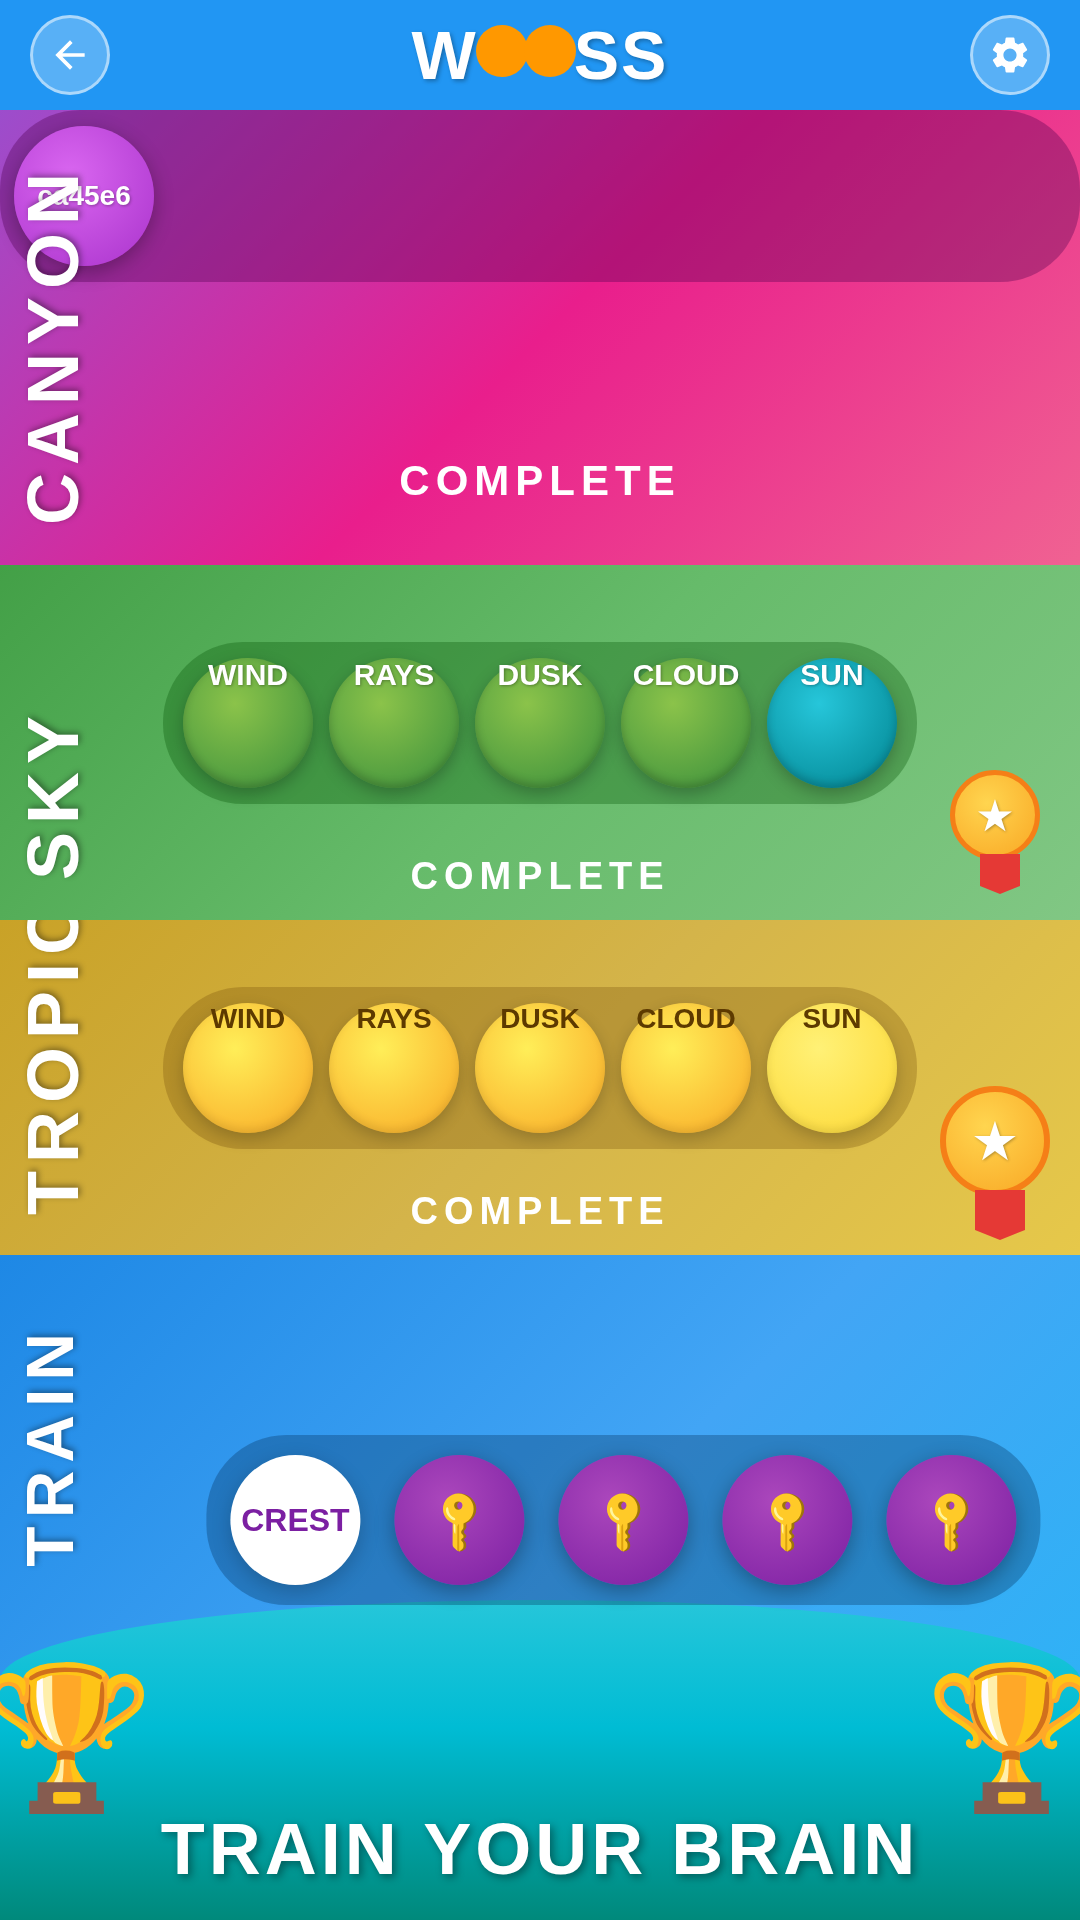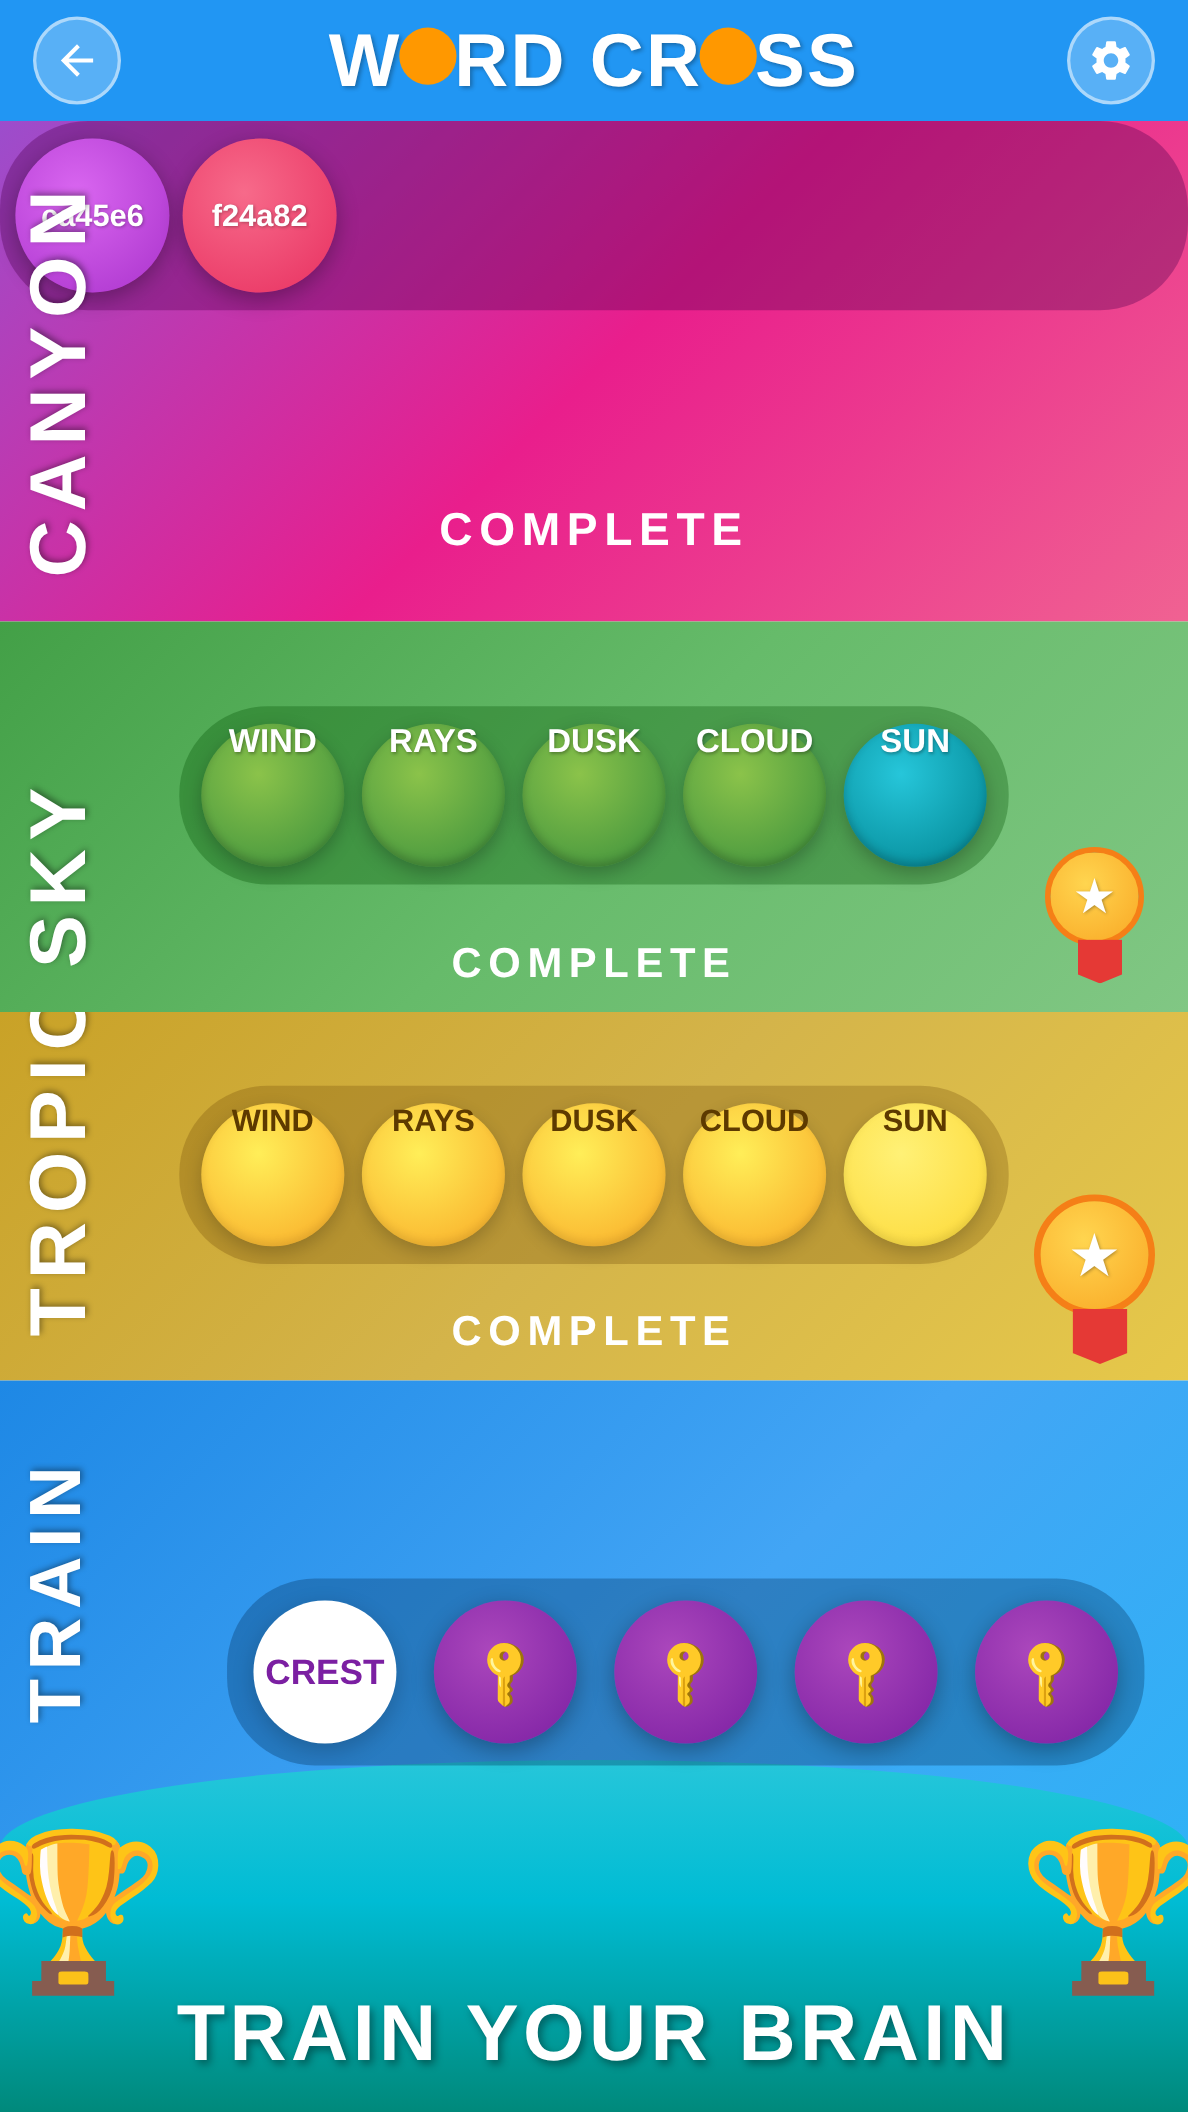--- a/index.html
+++ b/index.html
@@ -314,39 +314,35 @@
 
 <div class="header">
   <div class="header-btn">
     <svg viewBox="0 0 24 24">
         <path d="M20 11H7.83l5.59-5.59L12 4l-8 8 8 8 1.41-1.41L7.83 13H20v-2z"></path>
       </svg>
   </div>
   <div class="header-title">
     <span>W</span>
     <span class="title-o"></span>
-    <span>RD CR</span>
     <span class="title-o"></span>
     <span>SS</span>
   </div>
   <div class="header-btn">
     <svg viewBox="0 0 24 24">
         <path d="M19.14,12.94c0.04-0.3,0.06-0.61,0.06-0.94c0-0.32-0.02-0.64-0.07-0.94l2.03-1.58c0.18-0.14,0.23-0.41,0.12-0.61 l-1.92-3.32c-0.12-0.22-0.37-0.29-0.59-0.22l-2.39,0.96c-0.5-0.38-1.03-0.7-1.62-0.94L14.4,2.81c-0.04-0.24-0.24-0.41-0.48-0.41 h-3.84c-0.24,0-0.43,0.17-0.47,0.41L9.25,5.35C8.66,5.59,8.12,5.92,7.63,6.29L5.24,5.33c-0.22-0.08-0.47,0-0.59,0.22L2.74,8.87 C2.62,9.08,2.66,9.34,2.86,9.48l2.03,1.58C4.84,11.36,4.8,11.69,4.8,12s0.02,0.64,0.07,0.94l-2.03,1.58 c-0.18,0.14-0.23,0.41-0.12,0.61l1.92,3.32c0.12,0.22,0.37,0.29,0.59,0.22l2.39-0.96c0.5,0.38,1.03,0.7,1.62,0.94l0.36,2.54 c0.05,0.24,0.24,0.41,0.48,0.41h3.84c0.24,0,0.44-0.17,0.47-0.41l0.36-2.54c0.59-0.24,1.13-0.56,1.62-0.94l2.39,0.96 c0.22,0.08,0.47,0,0.59-0.22l1.92-3.32c0.12-0.22,0.07-0.47-0.12-0.61L19.14,12.94z M12,15.6c-1.98,0-3.6-1.62-3.6-3.6 s1.62-3.6,3.6-3.6s3.6,1.62,3.6,3.6S13.98,15.6,12,15.6z"></path>
       </svg>
   </div>
 </div>
 
 <div class="section section-canyon">
   <div class="canyon-track">
     <div class="color-bubble" style="background: radial-gradient(circle at 40% 35%, #d966f0, #aa33cc); box-shadow: 0 6px 20px rgba(0,0,0,0.3);">
       <span>ca45e6</span>
     </div>
-    <div class="color-bubble" style="background: radial-gradient(circle at 40% 35%, #f76a8a, #e83060); box-shadow: 0 6px 20px rgba(0,0,0,0.3);">
-      <span>f24a82</span>
-    </div>
   </div>
   <div class="complete-text">COMPLETE</div>
   <div class="section-label">CANYON</div>
 </div>
 
 <div class="section section-sky">
   <div class="word-track">
     <div class="word-bubble word-bubble-sky">
       <span>WIND</span>
     </div>

